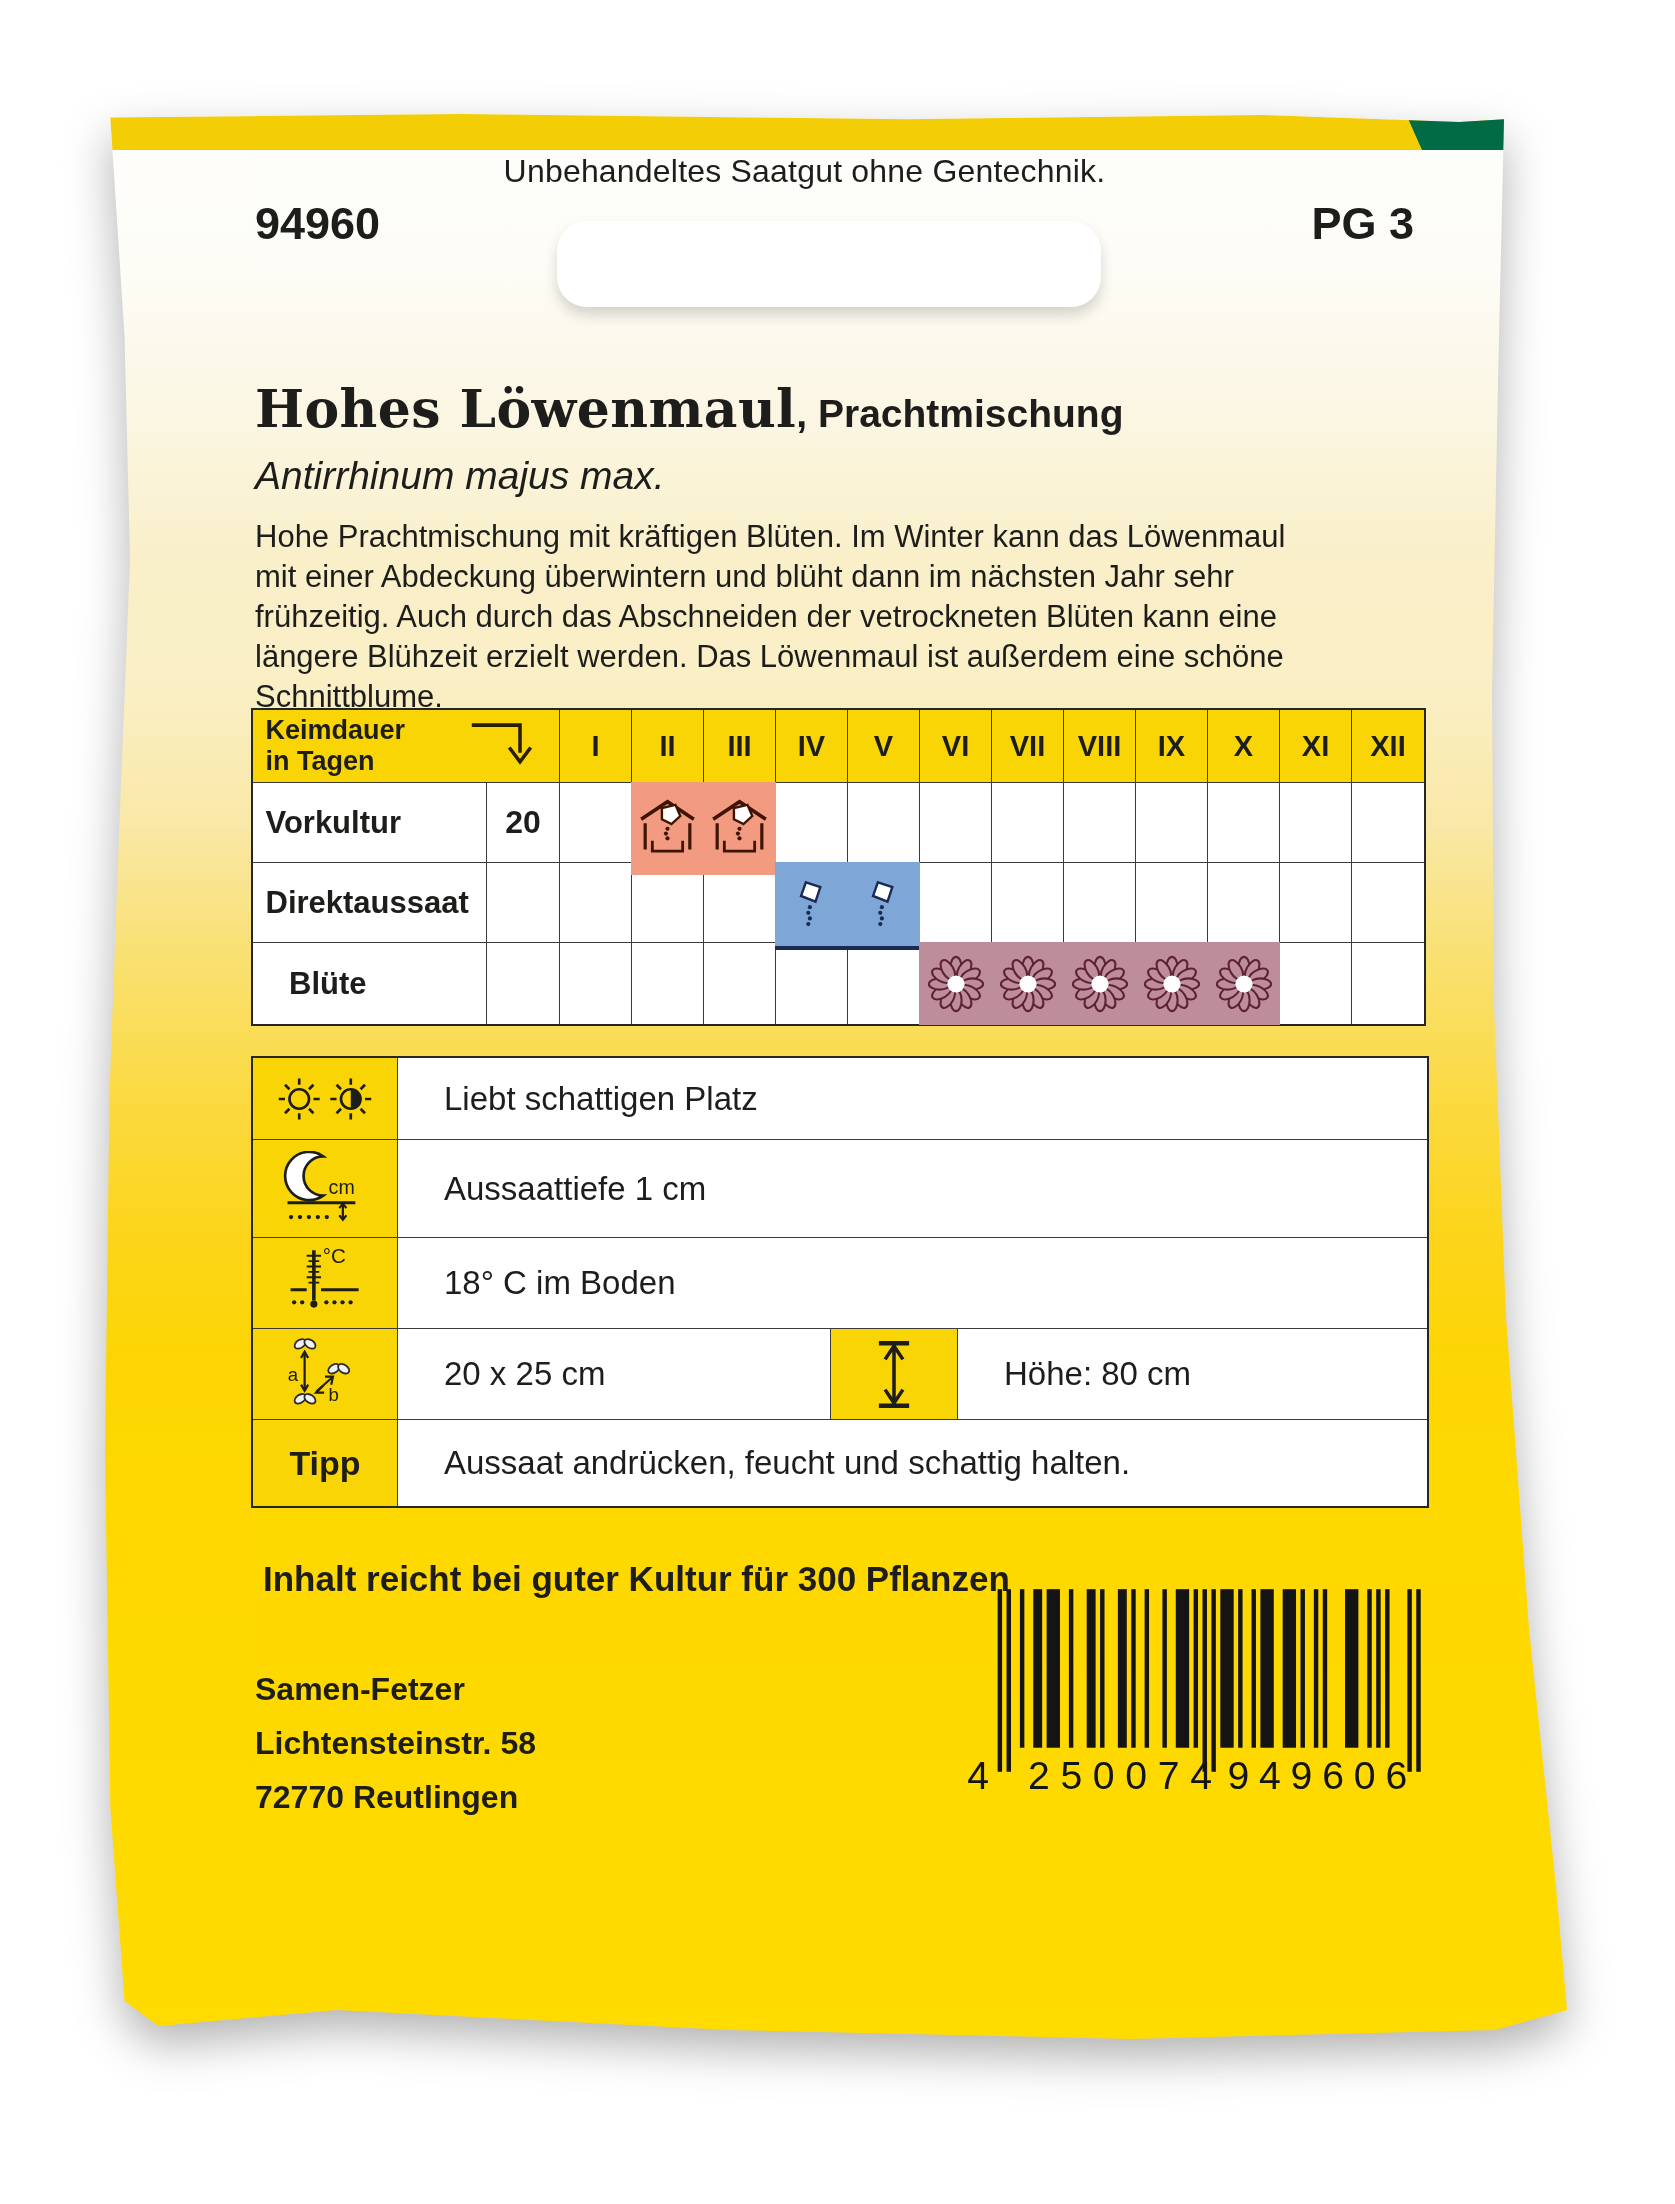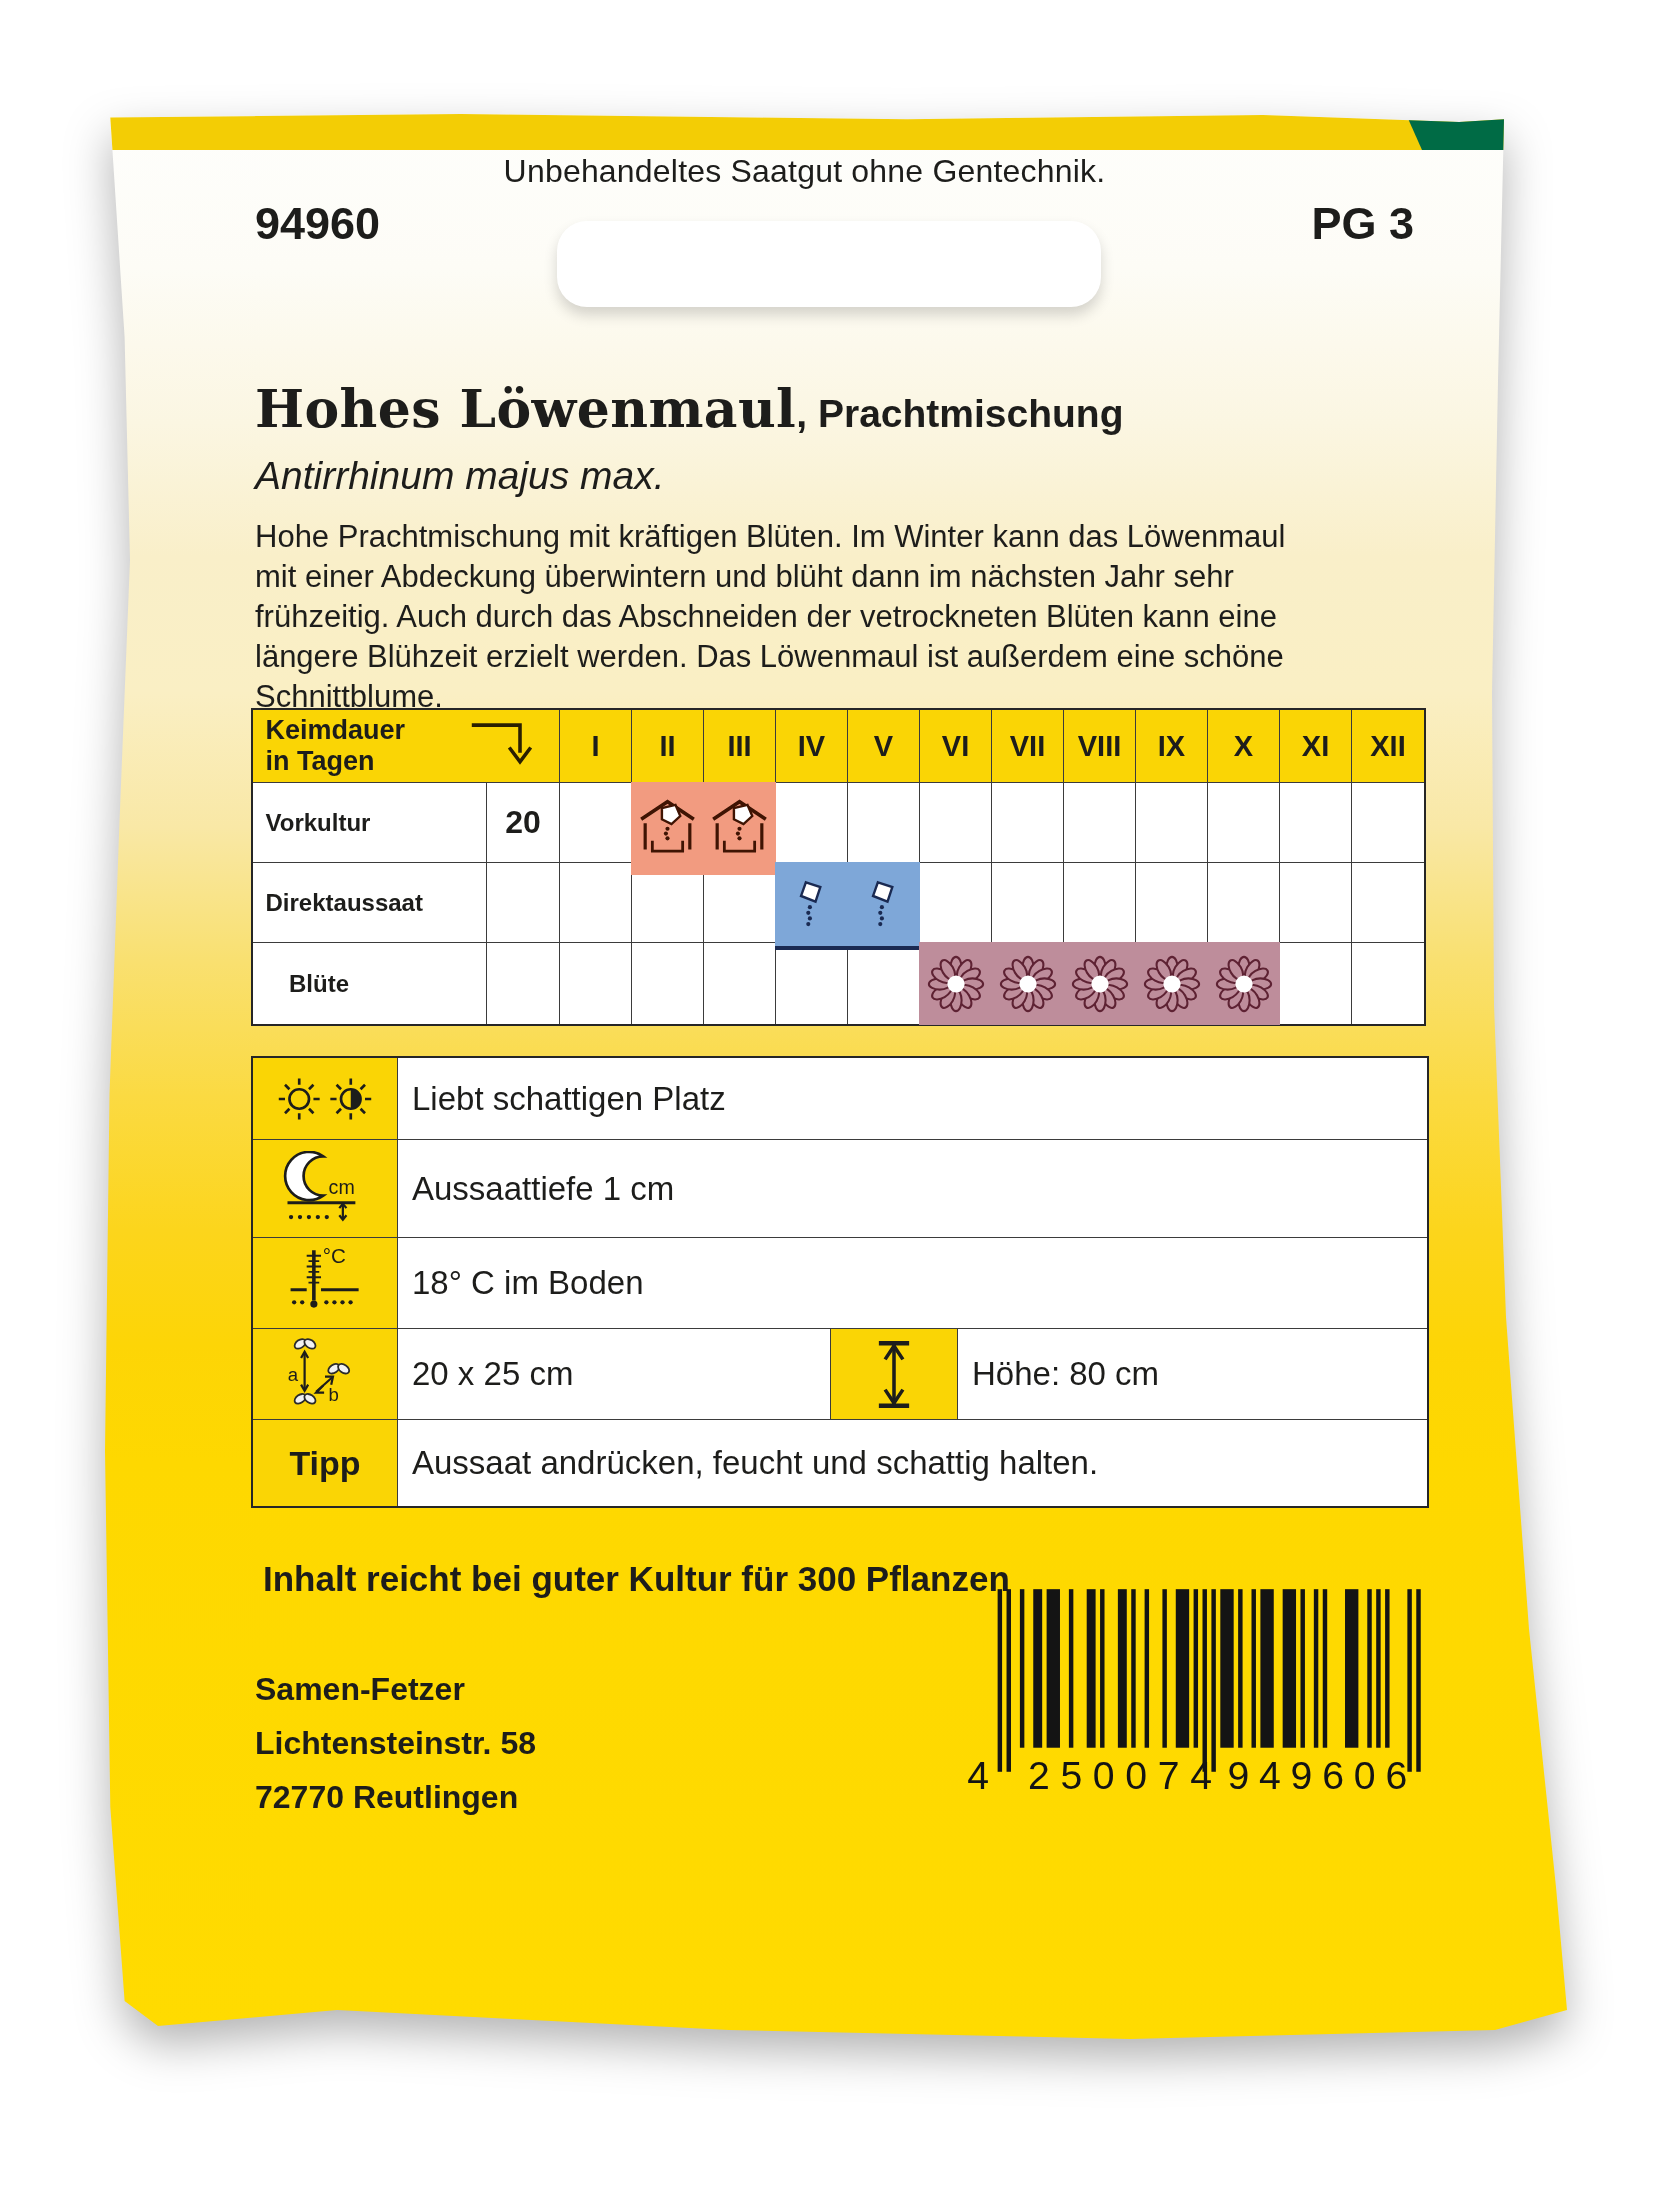--- a/index.html
+++ b/index.html
@@ -42,38 +42,38 @@
     border:2.7px solid #262626;background:#fff;}
   .cal>div{border-right:1.8px solid #3b3b3b;border-bottom:1.8px solid #3b3b3b;
     position:relative;background:#fff;display:flex;align-items:center;justify-content:center;}
   .cal>div.nbr{border-right:none;}
   .cal>div.nbb{border-bottom:none;padding-left:36px;}
   .hd{background:#FAD505 !important;}
   .hd.mon{font-size:29px;font-weight:bold;}
   .hd.lblcell{grid-column:1/3;justify-content:flex-start;padding-left:12.5px;}
   .hd-txt{font-size:27px;font-weight:bold;line-height:31px;}
   .karrow{position:absolute;right:14.3px;top:7.1px;}
-  .rl{justify-content:flex-start !important;padding-left:12.5px;font-size:24px;font-weight:bold;}
+  .rl{justify-content:flex-start !important;padding-left:12.5px;font-size:31px;font-weight:bold;}
   .num{font-size:32px;font-weight:bold;}
   .fill{position:absolute;left:-0.9px;right:-0.9px;display:flex;align-items:center;justify-content:center;z-index:2;}
   .fill.pre{top:-0.9px;bottom:-12.5px;background:#F29B80;}
   .fill.dir{top:-0.9px;bottom:-8px;background:#7EA7D8;border-bottom:4.5px solid #1A2A52;}
   .fill.blm{top:-0.9px;bottom:-0.9px;background:#BE8D9B;}
 
   
   .care{position:absolute;left:146px;top:942px;display:grid;
     grid-template-columns:145px 433px 127px 469px;
     grid-template-rows:82px 98px 91px 91px 86px;
     border:2.7px solid #262626;background:#fff;}
   .care>div{border-right:1.8px solid #3b3b3b;border-bottom:1.8px solid #3b3b3b;
     position:relative;display:flex;align-items:center;background:#fff;}
   .care>div.nbr{border-right:none;}
   .care>div.nbb{border-bottom:none;}
   .ic{background:#FAD505 !important;justify-content:center;}
-  .ct{font-size:33px;padding-left:14px;}
+  .ct{font-size:33px;padding-left:46px;}
   .span3{grid-column:2/5;}
   .tiplbl{font-size:34px;font-weight:bold;}
 
   .yield{position:absolute;left:150px;top:1445px;font-size:35px;font-weight:bold;margin-left:8px;}
   .address{position:absolute;left:150px;top:1548px;font-size:32px;line-height:54px;font-weight:bold;}
   .barcode{position:absolute;left:857px;top:1475px;}
   .barcode text{font-family:"Liberation Sans",sans-serif;font-size:44px;fill:#141414;}
   svg{display:block;}
 </style>
 </head>

